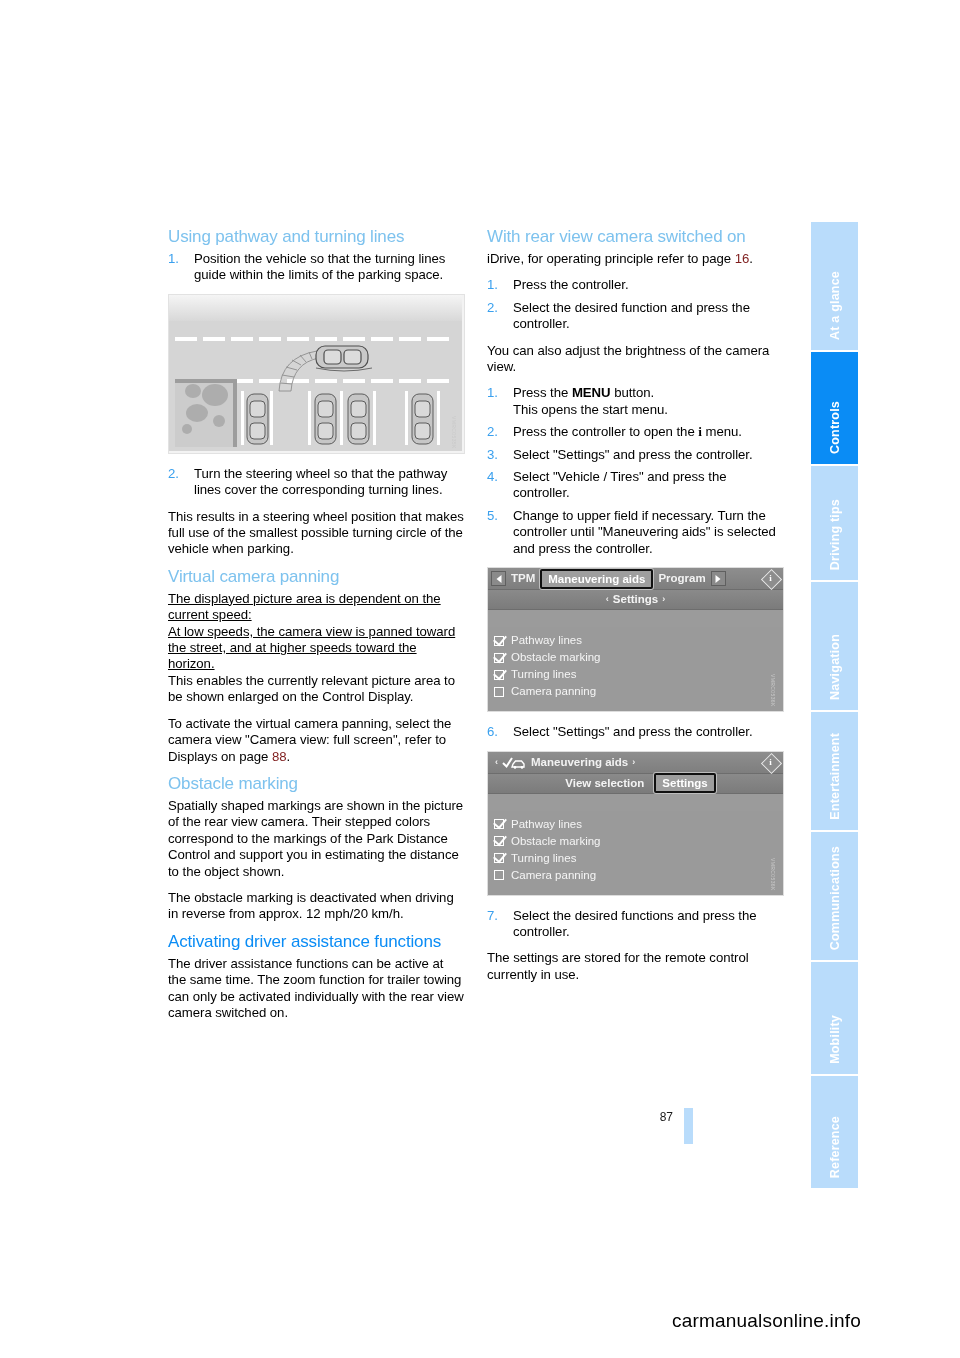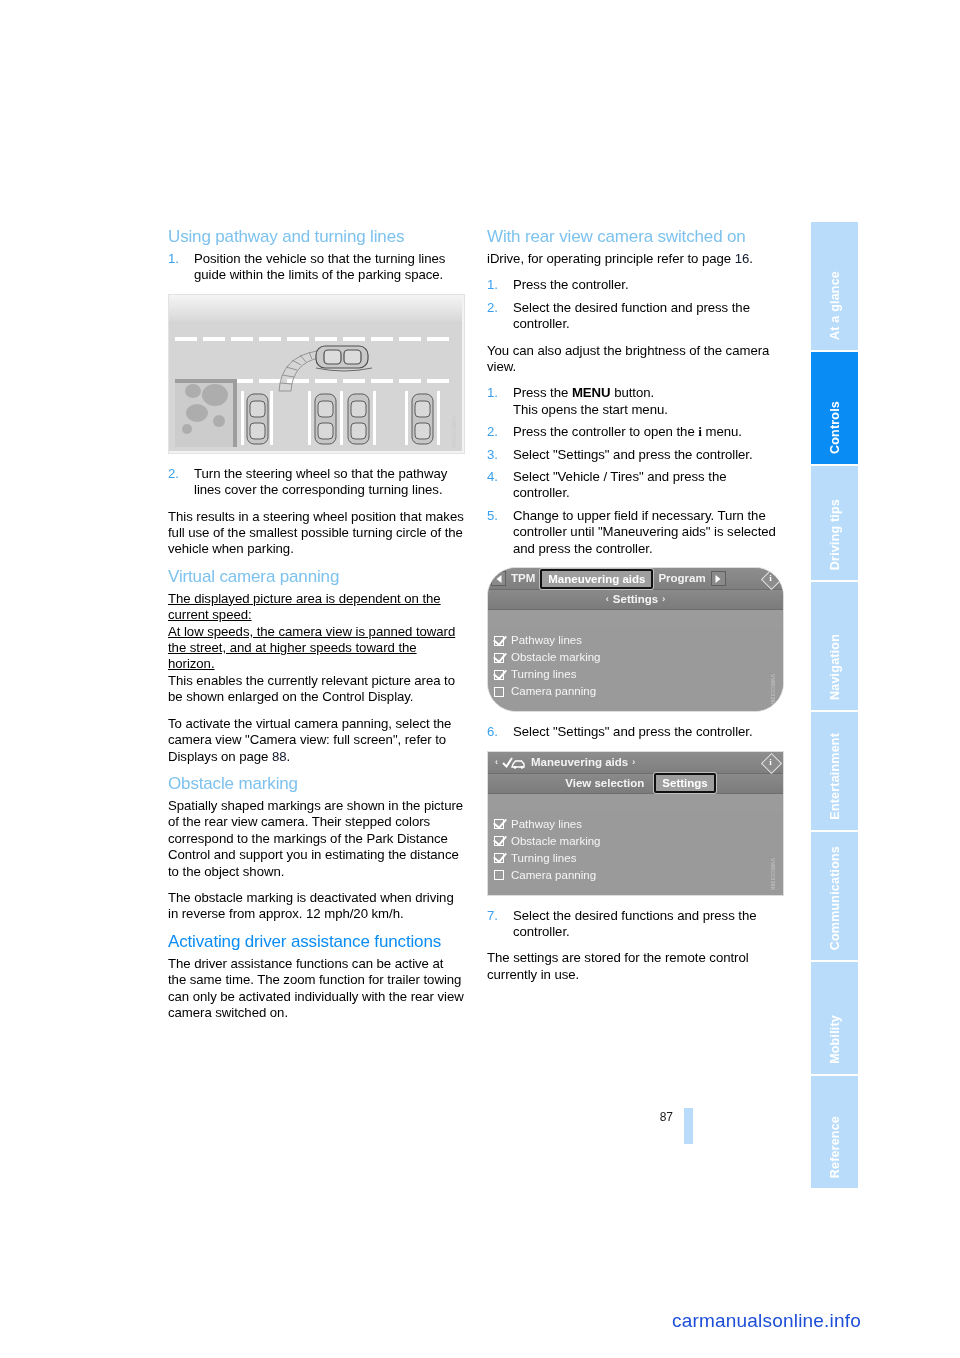--- a/index.html
+++ b/index.html
@@ -102,21 +102,21 @@
     margin-bottom: 6px;
     letter-spacing: -0.05px;
   }
   ol.steps li .num {
     position: absolute;
     left: 0;
     top: 0;
     color: #3aa0ee;
     font-weight: normal;
   }
-  .pageref { color: #0f172a; }
+  .pageref { color: #7f1d1d; }
   .menukey { font-weight: bold; }
   .ibold { font-weight: bold; font-family: "Liberation Serif", serif; }
 
   
   .figure {
     position: relative;
     margin: 2px 0 12px 0;
     background: #f3f3f3;
     border: 1px solid #e2e2e2;
   }
@@ -274,21 +274,21 @@
     height: 36px;
     background: #b9dcfb;
   }
 
   
   #watermark {
     position: absolute;
     left: 672px;
     top: 1310px;
     font-size: 19px;
-    color: #1d4ed8;
+    color: #000000;
     letter-spacing: .2px;
   }
 </style>
 </head>
 <body>
 
 <div id="page">
 
   <div id="tab-rail">
     <div class="tab" style="top:0px;height:128px;">
@@ -505,21 +505,21 @@
       <li>
         <span class="num">4.</span>
         <span>Select "Vehicle / Tires" and press the controller.</span>
       </li>
       <li>
         <span class="num">5.</span>
         <span>Change to upper field if necessary. Turn the controller until "Maneuvering aids" is selected and press the controller.</span>
       </li>
     </ol>
 
-    <div class="figure idrive" style="margin-top:4px;border-radius:29px;">
+    <div class="figure idrive" style="margin-top:4px;">
       <div class="idrive-topbar">
         <span class="arrow-btn left"></span>
         <span style="padding:0 5px;">TPM</span>
         <span class="sel-box">Maneuvering aids</span>
         <span style="padding:0 5px;">Program</span>
         <span class="arrow-btn right"></span>
         <span class="i-badge">
           <span class="diamond"></span>
           <span class="glyph">i</span>
         </span>

